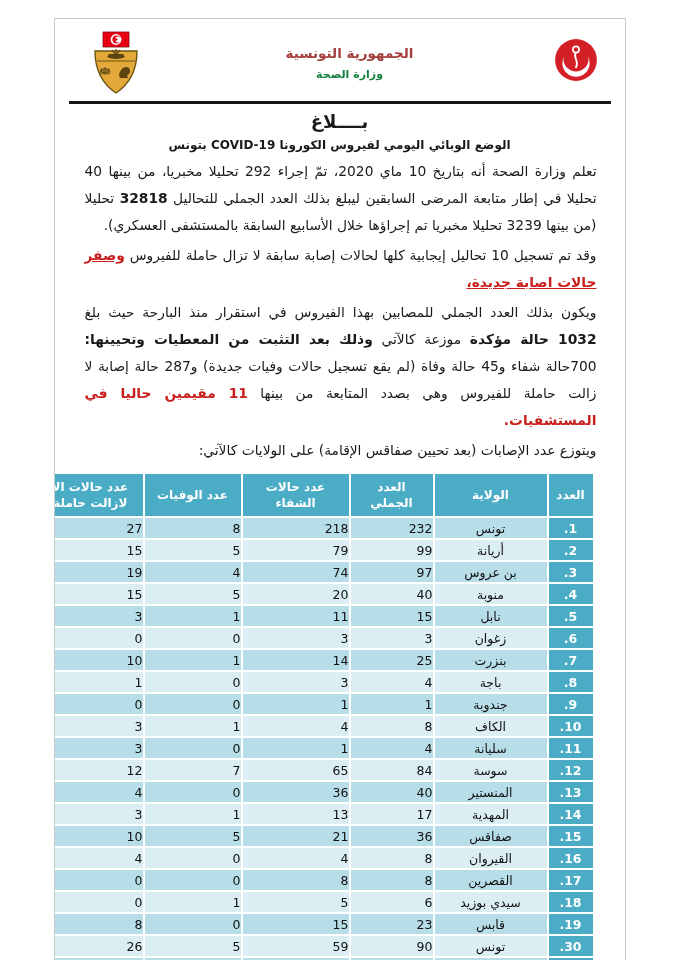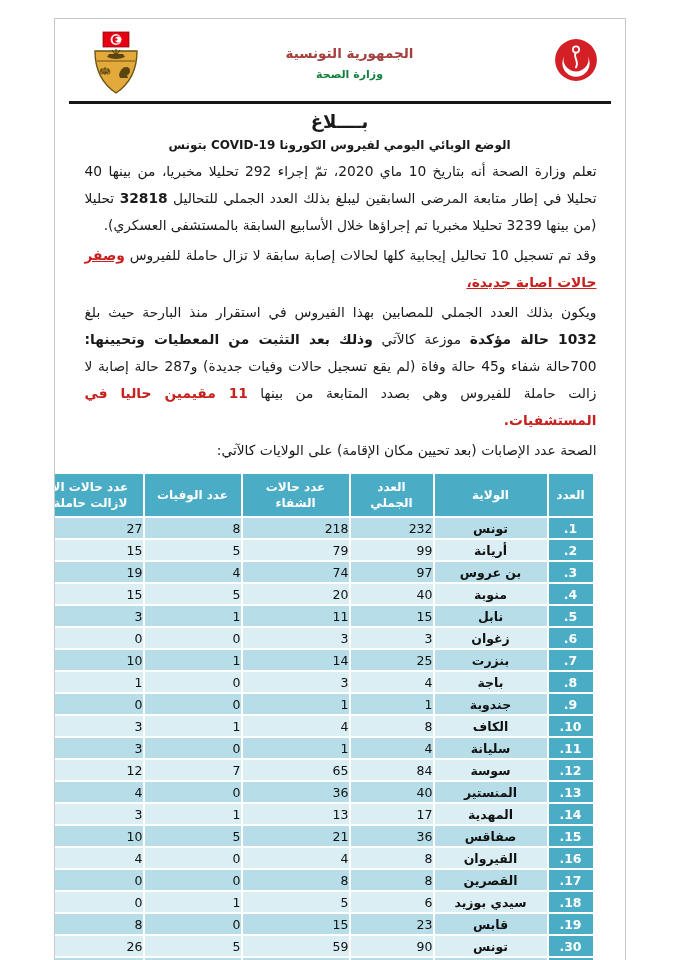--- a/index.html
+++ b/index.html
@@ -75,21 +75,21 @@
     height:18px;padding:1px 0;
     font-size:12.5px;vertical-align:middle;
   }
   tr.band-a td{background:#b7dee8;}
   tr.band-b td{background:#daeef3;}
   td.idx{
     background:#4bacc6 !important;color:#ffffff;
     font-weight:bold;font-size:11.5px;text-align:center;
   }
   td.gov-name{
-    font-weight:bold;text-align:center;font-size:12.8px;color:#111;
+    font-weight:normal;text-align:center;font-size:12.8px;color:#111;
   }
   td.num{
     direction:ltr;text-align:right;padding-right:18px;color:#111;
   }
 </style>
 </head>
 <body>
 
 <div class="page">
 
@@ -136,21 +136,21 @@
 
   <div class="rule"></div>
 
   <h1 class="title">بــــلاغ</h1>
   <h2 class="subtitle">الوضع الوبائي اليومي لفيروس الكورونا COVID-19 بتونس</h2>
 
   <div class="body-text" id="paragraphs">
       <p class="para"><span class="seg-n">تعلم وزارة الصحة أنه بتاريخ 10 ماي 2020، تمّ إجراء 292 تحليلا مخبريا، من بينها 40 تحليلا في إطار متابعة المرضى السابقين ليبلغ بذلك العدد الجملي للتحاليل </span><span class="seg-b">32818</span><span class="seg-n"> تحليلا (من بينها 3239 تحليلا مخبريا تم إجراؤها خلال الأسابيع السابقة بالمستشفى العسكري).</span></p>
       <p class="para"><span class="seg-n">وقد تم تسجيل 10 تحاليل إيجابية كلها لحالات إصابة سابقة لا تزال حاملة للفيروس </span><span class="seg-rbu">وصفر حالات اصابة جديدة،</span></p>
       <p class="para"><span class="seg-n">ويكون بذلك العدد الجملي للمصابين بهذا الفيروس في استقرار منذ البارحة حيث بلغ </span><span class="seg-b">1032 حالة مؤكدة</span><span class="seg-n"> موزعة كالآتي </span><span class="seg-bu">وذلك بعد التثبت من المعطيات وتحيينها:</span><span class="seg-n"> 700حالة شفاء و45 حالة وفاة (لم يقع تسجيل حالات وفيات جديدة) و287 حالة إصابة لا زالت حاملة للفيروس وهي بصدد المتابعة من بينها </span><span class="seg-rb">11 مقيمين حاليا في المستشفيات.</span></p>
-      <p class="para"><span class="seg-n">الصحة عدد الإصابات (بعد تحيين مكان الإقامة) على الولايات كالآتي:</span></p>
+      <p class="para"><span class="seg-n">ويتوزع عدد الإصابات (بعد تحيين صفاقس الإقامة) على الولايات كالآتي:</span></p>
     </div>
 
   <table class="gov" id="gov-table">
     <colgroup>
       <col style="width:44px">
         <col style="width:112px">
         <col style="width:82px">
       <col style="width:106px">
         <col style="width:96px">
         <col style="width:163px">

